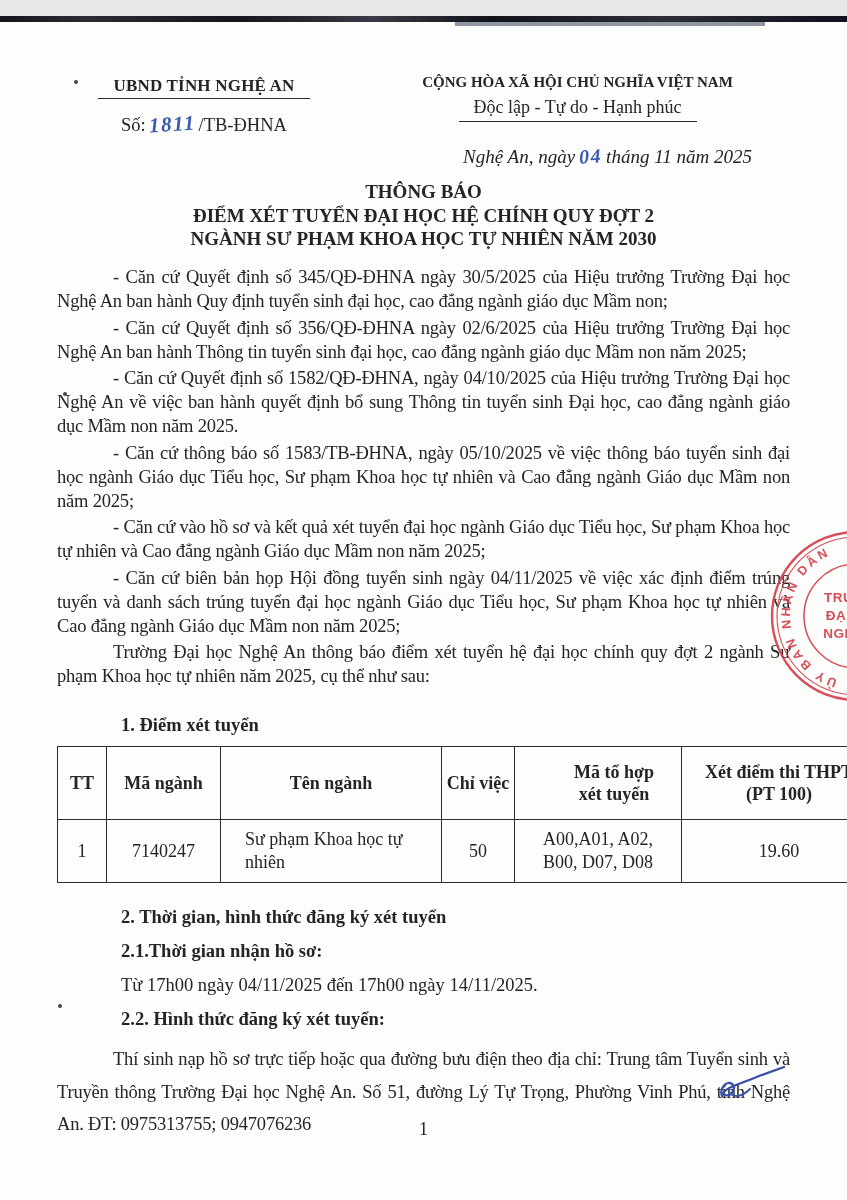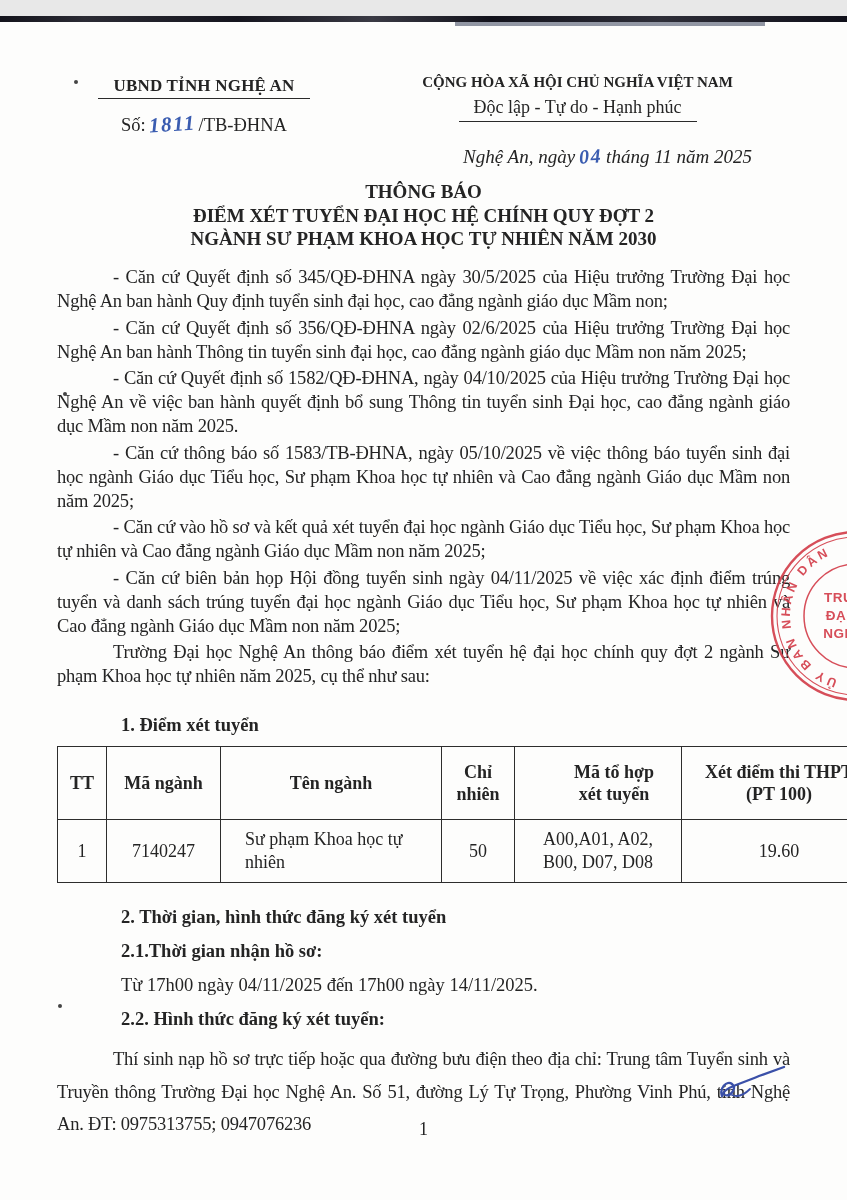--- a/index.html
+++ b/index.html
@@ -120,21 +120,21 @@
 
   <div class="section1-heading">1. Điểm xét tuyển</div>
 
   <div class="table-wrap">
     <table>
       <thead>
         <tr>
           <th class="c0">TT</th>
           <th class="c1">Mã ngành</th>
           <th class="c2">Tên ngành</th>
-          <th class="c3">Chỉ nhiên</th>
+          <th class="c3">Chỉ việc</th>
           <th class="c4">Mã tổ hợp
 xét tuyển</th>
           <th class="c5">Xét điểm thi THPT
 (PT 100)</th>
         </tr>
       </thead>
       <tbody>
         <tr>
           <td>1</td>
           <td>7140247</td>

